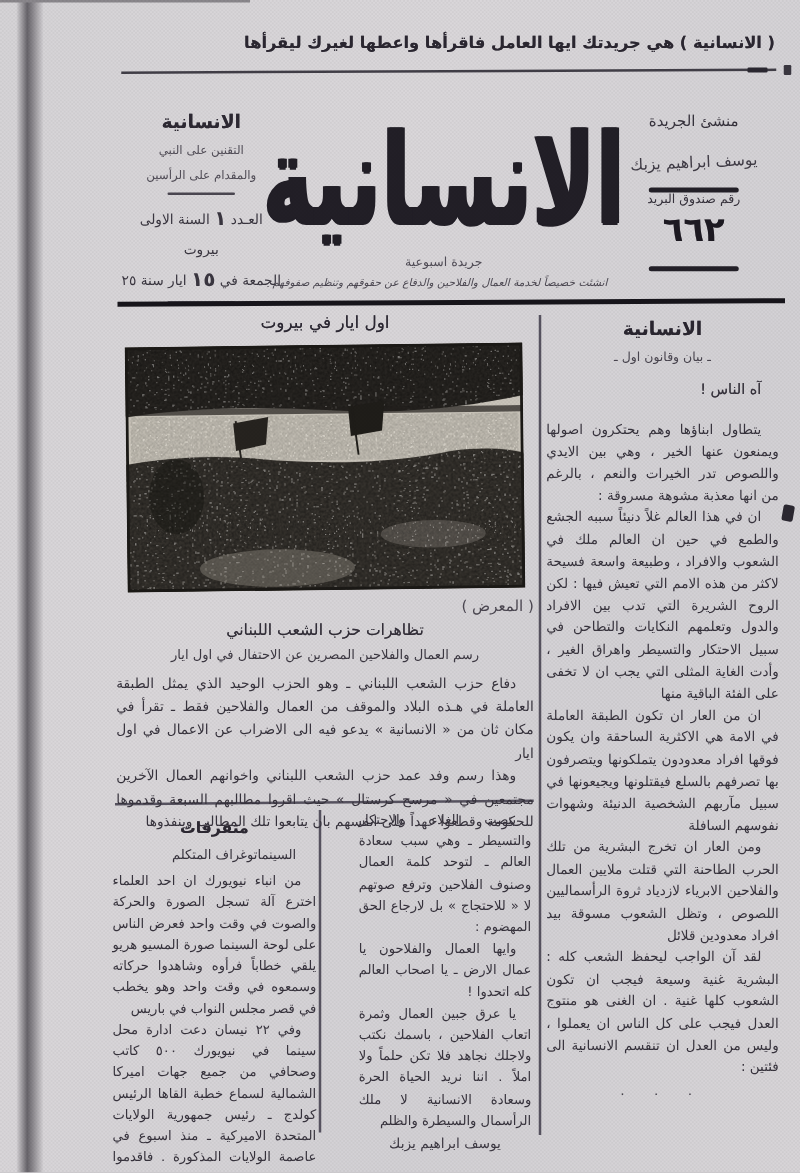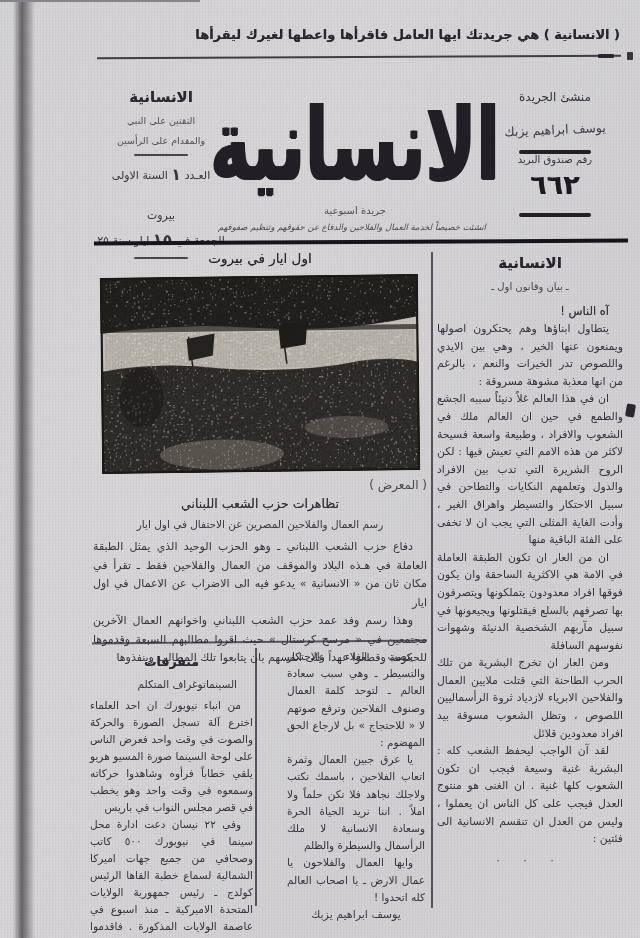--- a/index.html
+++ b/index.html
@@ -42,21 +42,21 @@
     transform:scale(1.1,1.62);letter-spacing:-3px;
     text-shadow:1px 0 #221f27,-1px 0 #221f27,0 1px #221f27;
   }
 
   .mast-left{position:absolute;left:95px;top:88px;width:132px;text-align:center;color:#3a3640;}
   .ml-name{font-size:15px;font-weight:bold;color:#2d2933;}
   .ml-motto{font-size:9.5px;color:#534f59;margin-top:9px;}
   .squig{height:2px;background:#4b4751;width:54px;margin:8px auto 0;border-radius:2px;}
   .ml-issue{font-size:11px;margin-top:9px;}
   .bignum{font-size:16px;font-weight:bold;vertical-align:-1px;}
-  .ml-city{font-size:11px;margin-top:25px;text-align:center;}
+  .ml-city{font-size:11px;margin-top:9px;text-align:center;}
   .ml-date{font-size:11px;margin-top:8px;}
 
   .mast-right{position:absolute;left:487px;top:90px;width:136px;text-align:center;color:#36323c;}
   .mr-label{font-size:12px;}
   .mr-name{font-size:12.5px;margin-top:18px;transform:rotate(-2.5deg);color:#403c46;}
   .squig-heavy{height:4px;background:#232028;width:72px;margin:13px auto 0;border-radius:2px;}
   .mr-pobox{font-size:10px;margin-top:0;}
   .mr-num{font-size:27px;font-weight:bold;margin-top:4px;color:#1d1a22;}
 
   .mast-freq{position:absolute;left:285px;top:205px;width:140px;text-align:center;
@@ -78,21 +78,21 @@
   .ps-sub1{text-align:center;font-size:12.5px;margin-top:4px;color:#332f39;}
   .ps-sub2{text-align:center;font-size:10.5px;margin-top:7px;color:#3d3943;}
   .ps-body{font-size:11px;line-height:18.5px;margin-top:8px;color:#37333d;}
   .ps-body p{margin:0;text-indent:14px;}
 
   
   .edit{position:absolute;left:437px;top:254px;width:186px;color:#37333d;}
   .ed-title{text-align:center;font-size:15px;font-weight:bold;color:#2a2630;}
   .ed-sub{text-align:center;font-size:10px;margin-top:9px;color:#49454f;}
   .ed-open{font-size:11.5px;margin-top:12px;text-indent:14px;}
-  .ed-body{font-size:10.8px;line-height:17.6px;margin-top:2px;}
+  .ed-body{font-size:10.8px;line-height:17.6px;margin-top:17px;}
   .ed-body p{margin:0;text-indent:14px;}
   .ed-sep{text-align:center;letter-spacing:10px;font-size:11px;margin:6px 0 4px;color:#45414b;}
 
   
   .appeal{position:absolute;left:258px;top:648px;width:167px;font-size:10.5px;line-height:17.2px;color:#37333d;}
   .appeal p{margin:0;text-indent:12px;padding-left:29px;}
   .ap-sub{text-align:center;margin:9px 0 8px;font-size:11px;text-indent:0 !important;}
   .ap-sign{text-align:center;margin-top:16px;font-size:11px;text-indent:0 !important;color:#3d3943;}
 
   
@@ -207,22 +207,22 @@
       <p>ان من العار ان تكون الطبقة العاملة في الامة هي الاكثرية الساحقة وان يكون فوقها افراد معدودون يتملكونها ويتصرفون بها تصرفهم بالسلع فيقتلونها ويجيعونها في سبيل مآربهم الشخصية الدنيئة وشهوات نفوسهم السافلة</p>
       <p>ومن العار ان تخرج البشرية من تلك الحرب الطاحنة التي قتلت ملايين العمال والفلاحين الابرياء لازدياد ثروة الرأسماليين اللصوص ، وتظل الشعوب مسوقة بيد افراد معدودين قلائل</p>
       <p>لقد آن الواجب ليحفظ الشعب كله : البشرية غنية وسيعة فيجب ان تكون الشعوب كلها غنية . ان الغنى هو منتوج العدل فيجب على كل الناس ان يعملوا ، وليس من العدل ان تنقسم الانسانية الى فئتين :</p>
     </div>
     <div class="ed-sep">· · ·</div>
 
   </section>
 
   <section class="appeal rtl just">
     <p>يتصب الغلاء والاحتكار والتسيطر ـ وهي سبب سعادة العالم ـ لتوحد كلمة العمال وصنوف الفلاحين وترفع صوتهم لا « للاحتجاج » بل لارجاع الحق المهضوم :</p>
+    <p>وايها العمال والفلاحون يا عمال الارض ـ يا اصحاب العالم كله اتحدوا !</p>
     <p>يا عرق جبين العمال وثمرة اتعاب الفلاحين ، باسمك نكتب ولاجلك نجاهد فلا تكن حلماً ولا املاً . اننا نريد الحياة الحرة وسعادة الانسانية لا ملك الرأسمال والسيطرة والظلم</p>
-    <p>وايها العمال والفلاحون يا عمال الارض ـ يا اصحاب العالم كله اتحدوا !</p>
     <p class="ap-sign">يوسف ابراهيم يزبك</p>
   </section>
 
   <section class="misc">
     <div class="mi-title rtl soft">متفرقات</div>
     <div class="mi-sub rtl">السينماتوغراف المتكلم</div>
     <div class="mi-body rtl just">
       <p>من انباء نيويورك ان احد العلماء اخترع آلة تسجل الصورة والحركة والصوت في وقت واحد فعرض الناس على لوحة السينما صورة المسيو هريو يلقي خطاباً فرأوه وشاهدوا حركاته وسمعوه في وقت واحد وهو يخطب في قصر مجلس النواب في باريس</p>
       <p>وفي ٢٢ نيسان دعت ادارة محل سينما في نيويورك ٥٠٠ كاتب وصحافي من جميع جهات اميركا الشمالية لسماع خطبة القاها الرئيس كولدج ـ رئيس جمهورية الولايات المتحدة الاميركية ـ منذ اسبوع في عاصمة الولايات المذكورة . فاقدموا نيويورك</p>
     </div>

